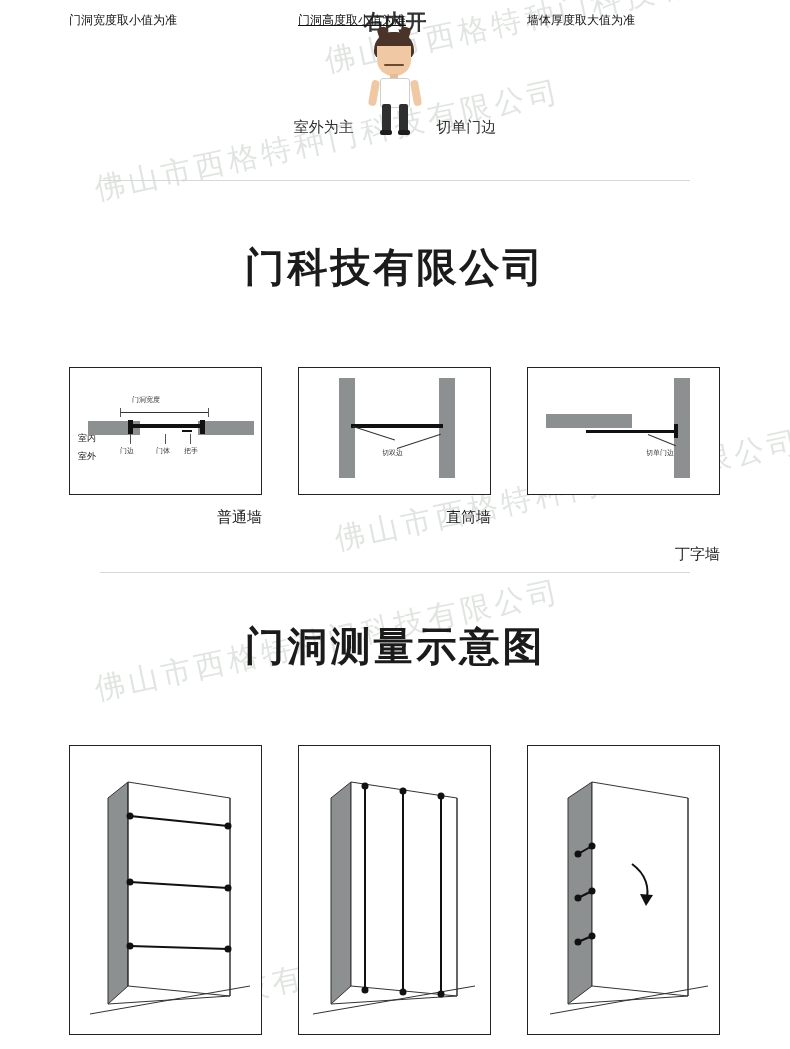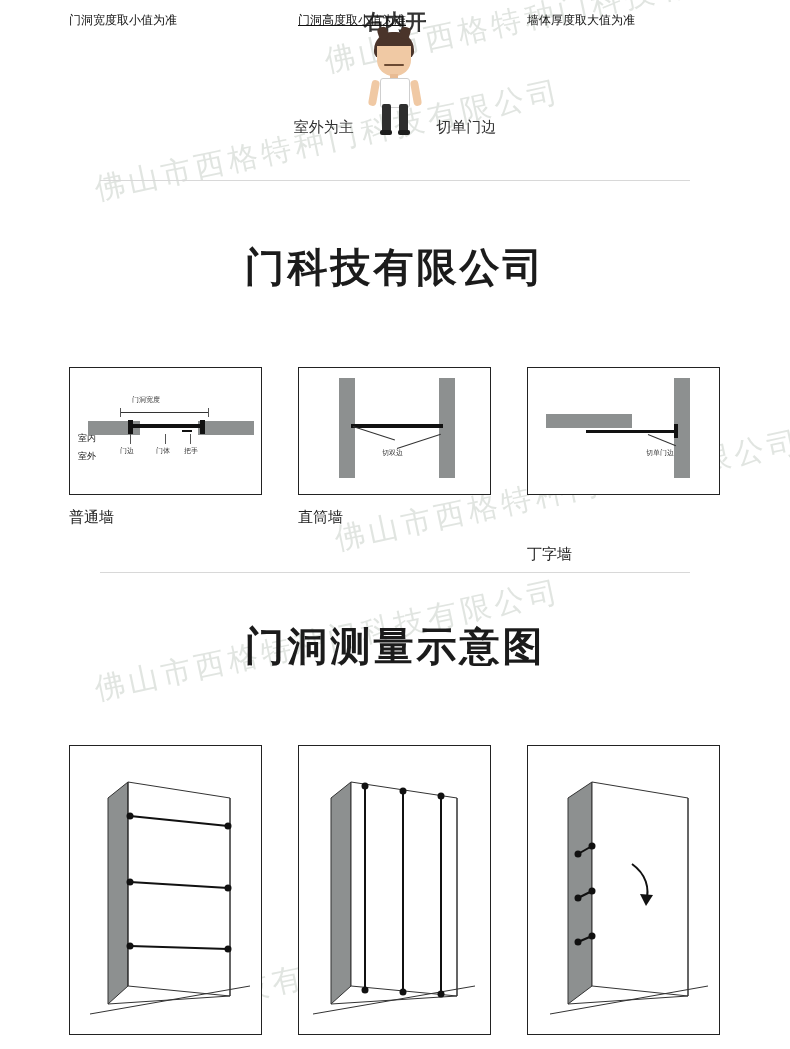--- a/index.html
+++ b/index.html
@@ -85,21 +85,21 @@
   .panel{
     position:absolute;border:1px solid #222;background:#fff;
     box-sizing:border-box;
   }
   .wall-panel{top:367px;width:193px;height:128px;}
   .wp1{left:69px;}
   .wp2{left:298px;}
   .wp3{left:527px;}
 
   .caption{
-    position:absolute;top:508px;width:193px;text-align:left;
+    position:absolute;top:508px;width:193px;text-align:right;
     font-size:15px;color:#222;
   }
   .cap1{left:69px;}
   .cap2{left:298px;}
   .cap3{left:527px;margin-top:37px;}
 
   .wall{position:absolute;background:#8d9090;}
   .doorline{position:absolute;background:#111;}
   .tinytext{position:absolute;font-size:7px;color:#333;white-space:nowrap;}
   .sidetext{position:absolute;font-size:9px;color:#222;white-space:nowrap;}

